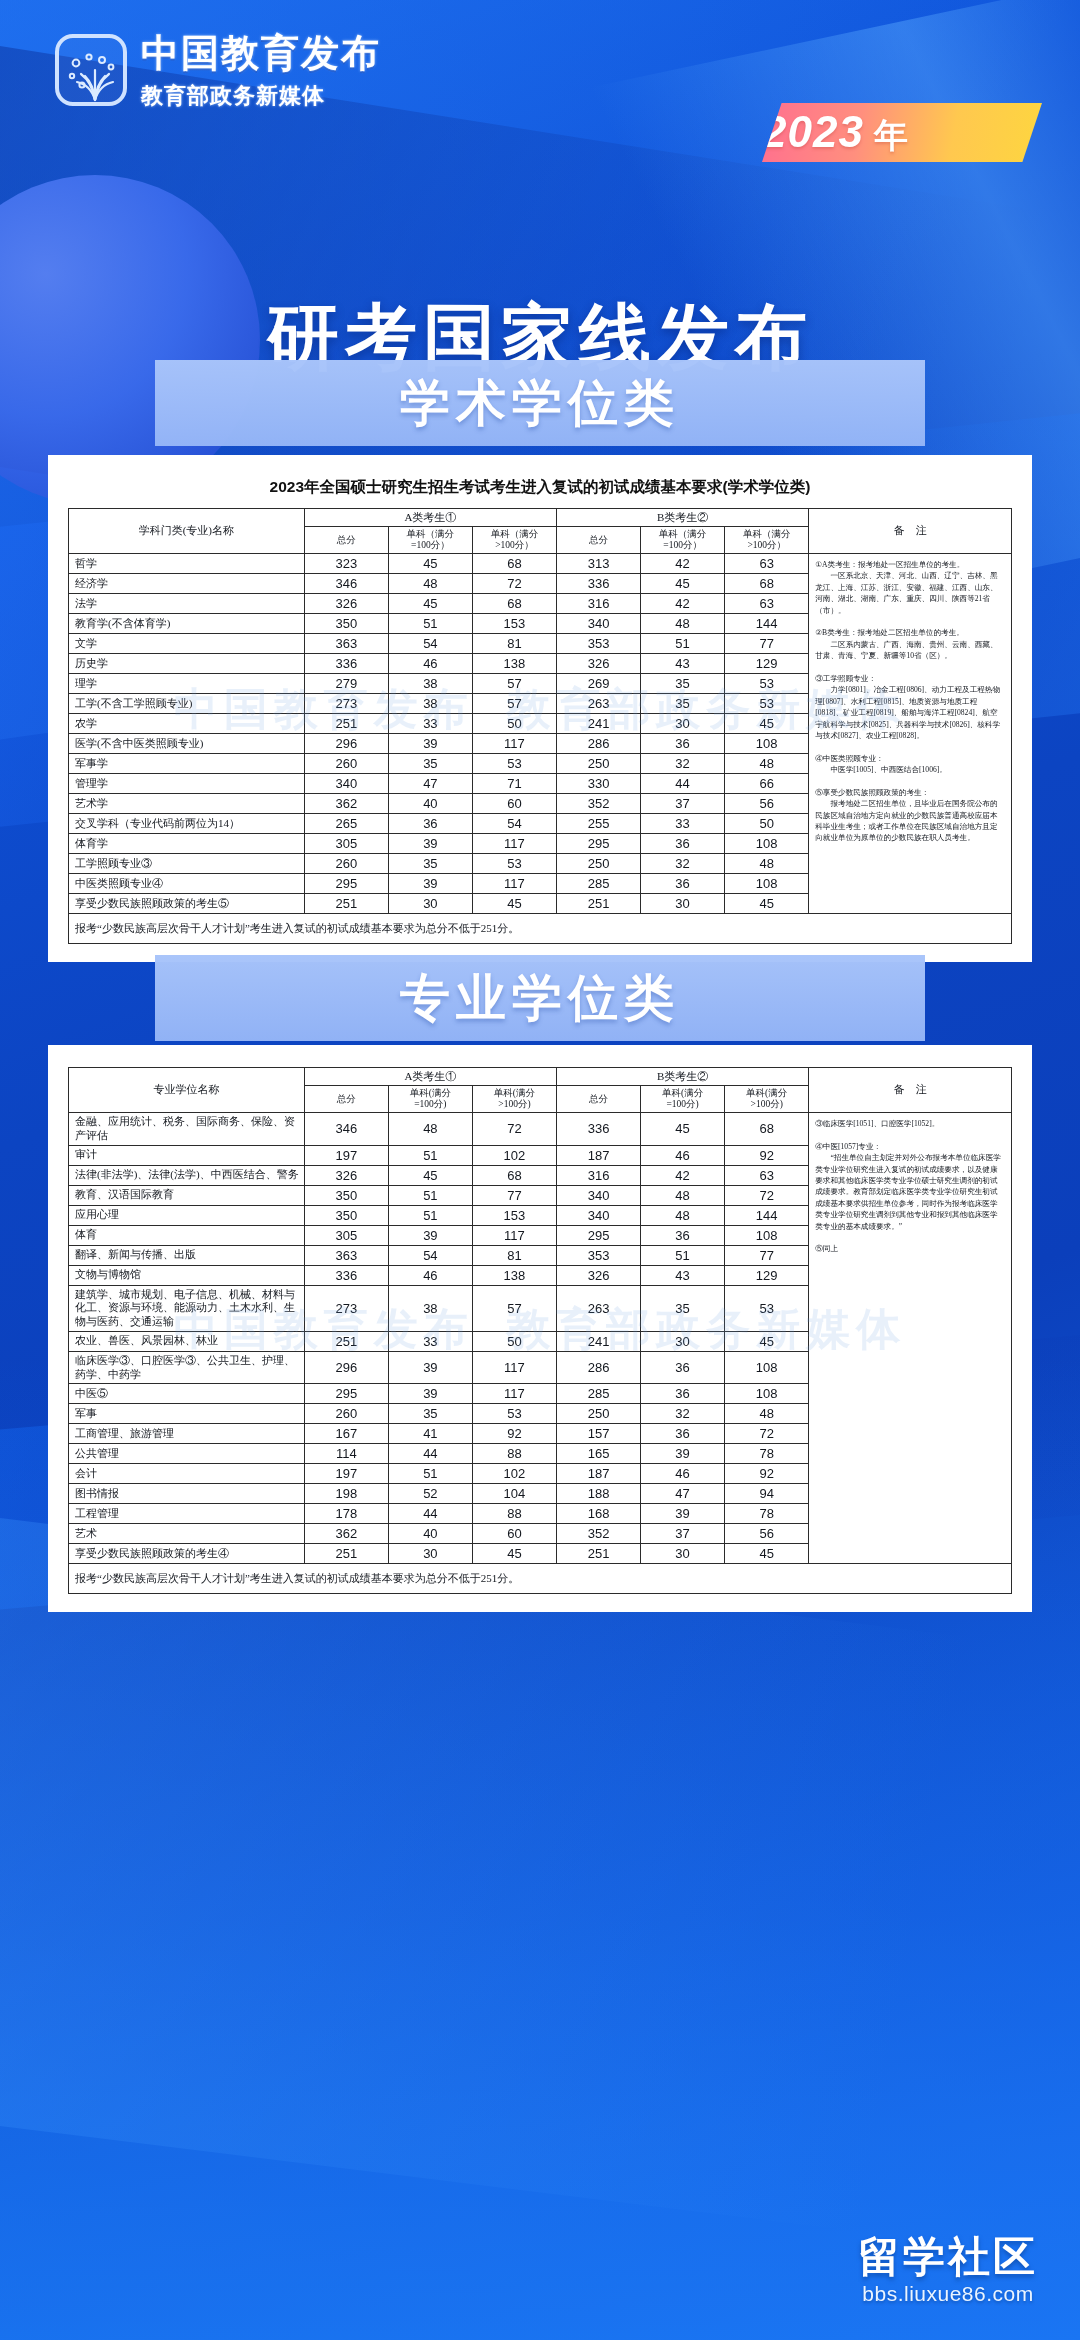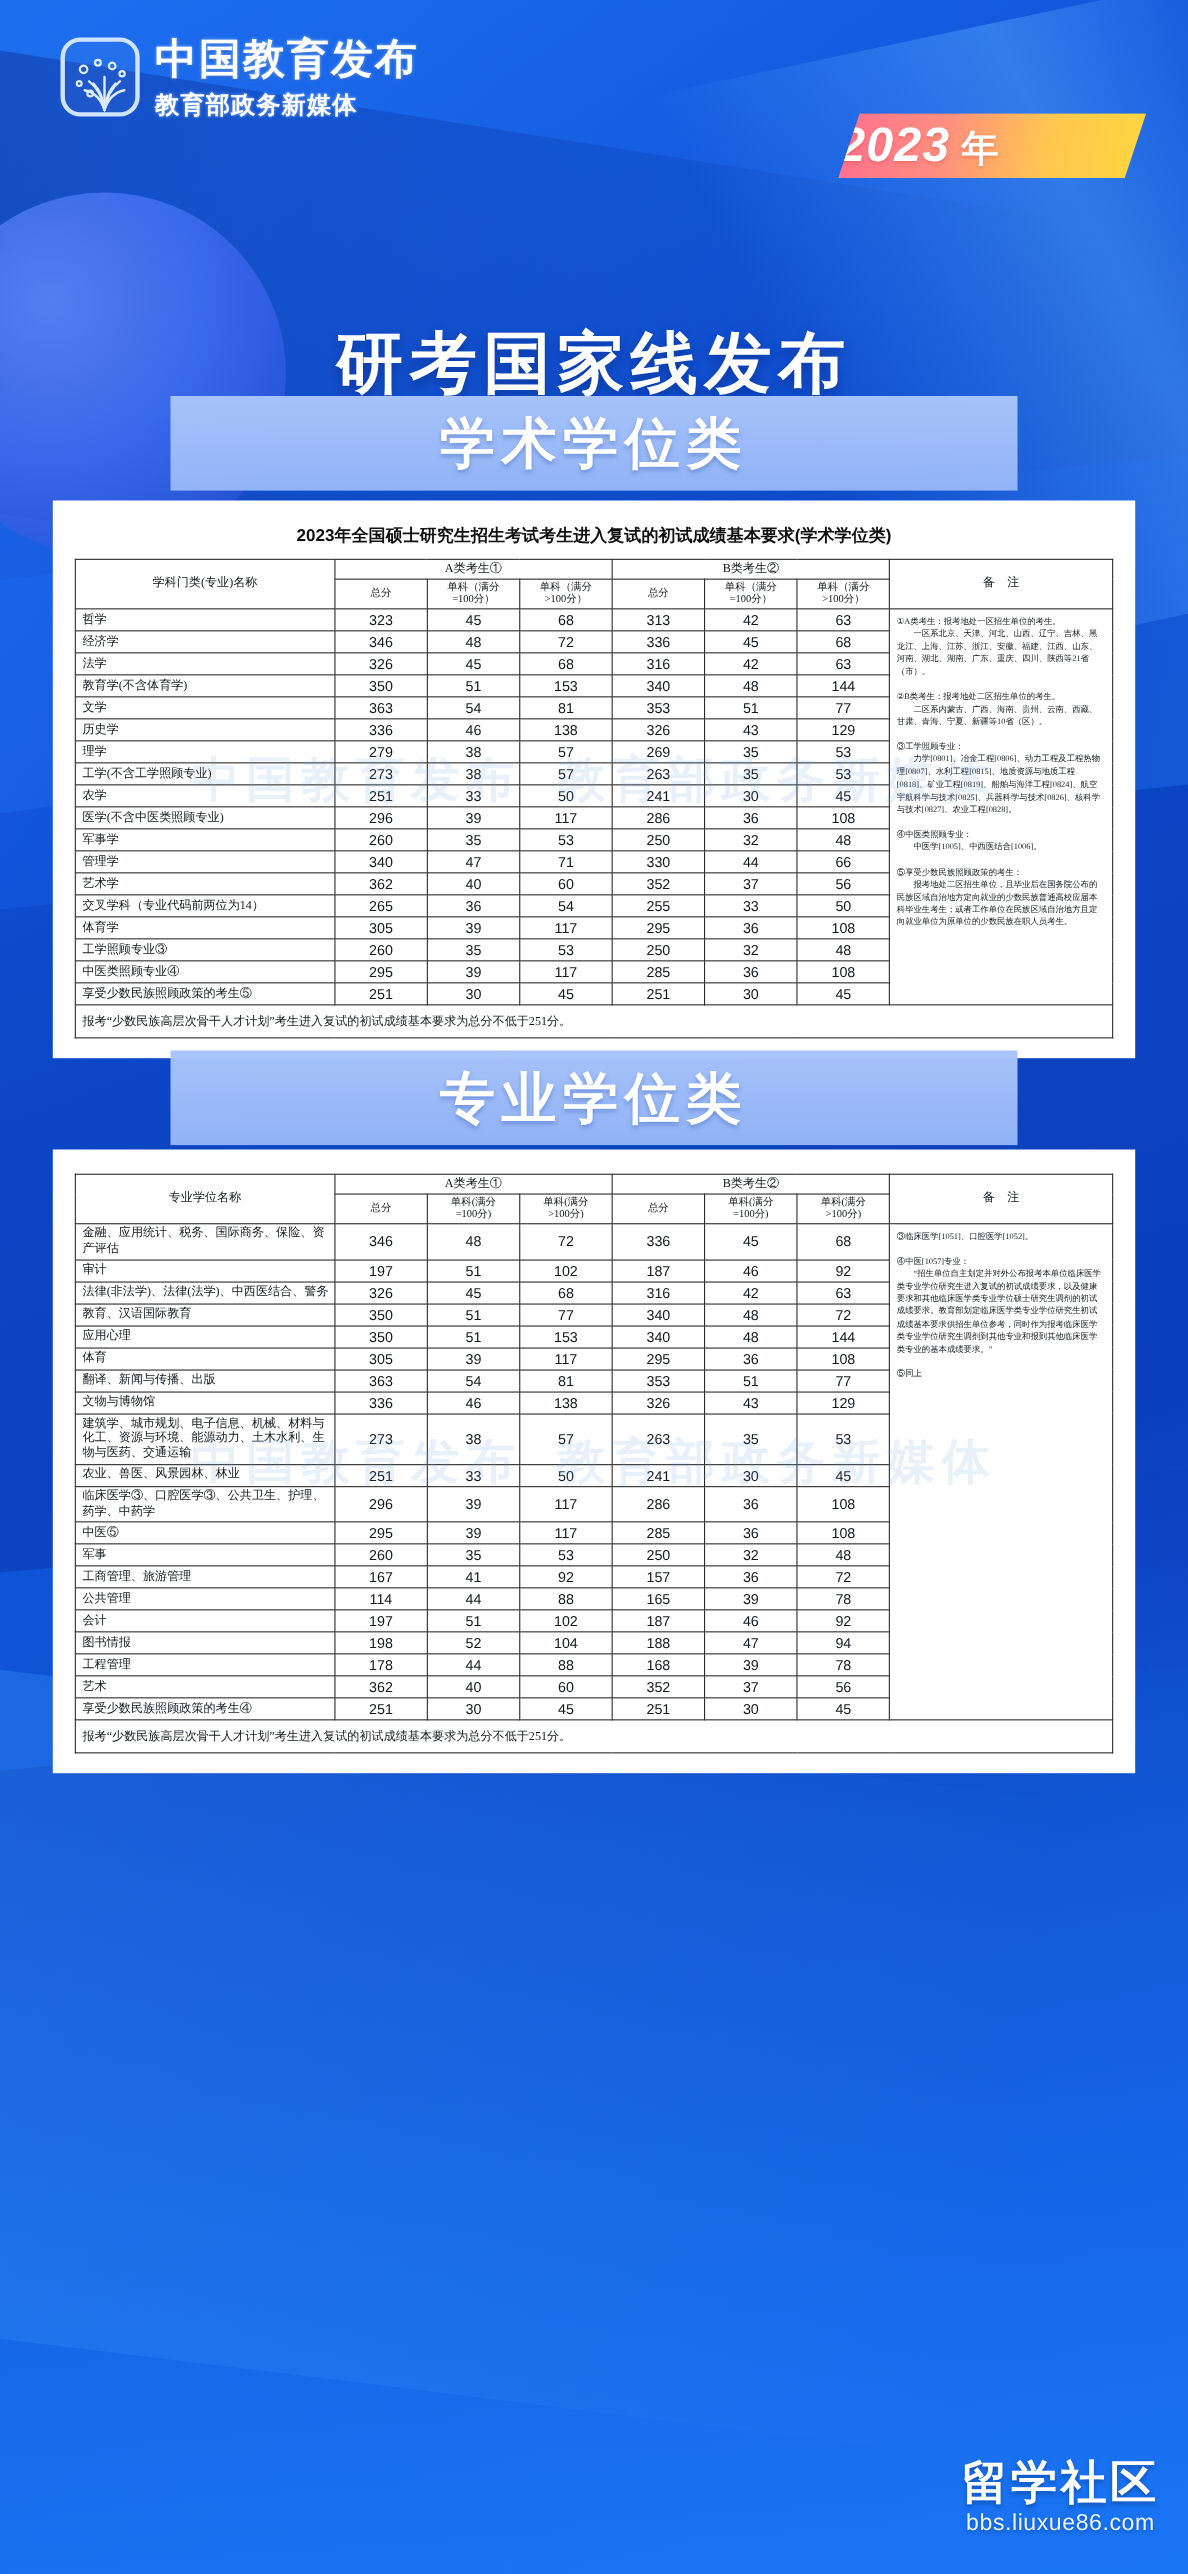--- a/index.html
+++ b/index.html
@@ -91,21 +91,21 @@
     font-size:44px; font-style:italic; font-weight:bold; color:#fff;
     letter-spacing:1px;
     text-shadow:0 2px 3px rgba(190,70,60,.35);
   }
   .year-badge-inner .cn { font-style:normal; font-size:34px; margin-left:10px; }
 
   
   .main-title {
     position:absolute; left:0; top:290px; width:1080px;
     text-align:center;
-    font-size:61px; font-weight:bold; color:#ffffff;
+    font-size:72px; font-weight:bold; color:#ffffff;
     letter-spacing:6px;
     text-shadow:0 4px 10px rgba(5,30,110,.45);
   }
 
   
   .section-banner {
     position:absolute; left:155px; width:770px; height:86px;
     background:linear-gradient(180deg, rgba(168,196,250,.98), rgba(152,184,248,.95));
     display:flex; align-items:center; justify-content:center;
   }
@@ -176,21 +176,21 @@
     position:absolute; left:50%; top:50%;
     transform:translate(-50%,-50%);
     font-size:44px; font-weight:bold; color:rgba(110,160,225,.16);
     letter-spacing:6px; white-space:nowrap; pointer-events:none;
     font-family:Liberation Mono, monospace;
   }
   .card { overflow:hidden; }
 
   
   .footer-logo {
-    position:absolute; right:26px; bottom:34px;
+    position:absolute; right:42px; bottom:34px;
     text-align:center;
   }
   .footer-logo .fl-main {
     font-size:42px; font-weight:bold; color:#ffffff; letter-spacing:3px;
     text-shadow:0 3px 4px rgba(10,60,140,.55);
     line-height:1;
   }
   .footer-logo .fl-url {
     font-size:21px; color:#eaf4ff; letter-spacing:.5px; margin-top:4px;
     text-shadow:0 2px 3px rgba(10,60,140,.5);

